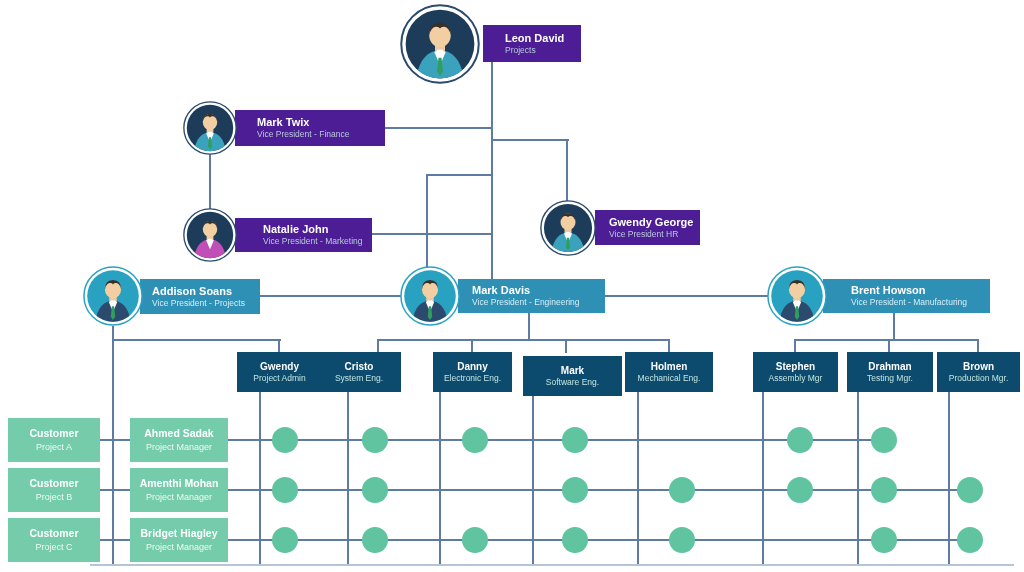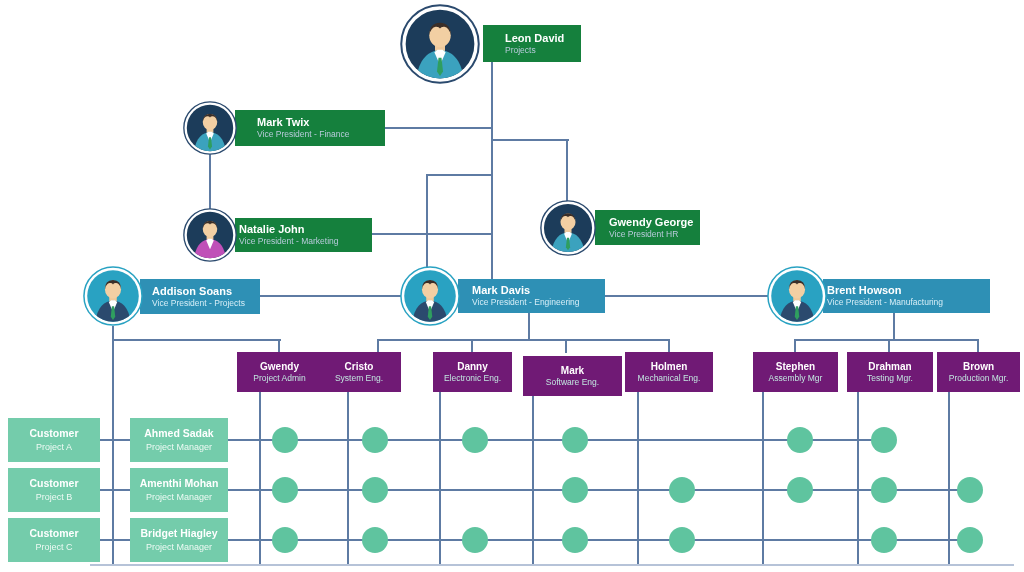--- a/index.html
+++ b/index.html
@@ -8,31 +8,31 @@
           font-family:"Liberation Sans",sans-serif;overflow:hidden}
   
   .ln{position:absolute;background:#5e7ba3}
   .h{height:2px}
   .v{width:2px}
   .ln.light{background:#b6c3d8}
   
   .box{position:absolute;color:#fff;display:flex;flex-direction:column;justify-content:center}
   .name{font-weight:bold;font-size:11px;line-height:1.3;white-space:nowrap}
   .sub{font-size:8.5px;line-height:1.35;white-space:nowrap}
-  .navy{background:#15803d}
+  .navy{background:#4c1d95}
   .navy .sub{color:#b9cbdc}
   .blue{background:#2e90b5}
   .blue .sub{color:#d6eef7}
-  .tealbox{background:#701a75;align-items:center;text-align:right}
+  .tealbox{background:#0c4a6e;align-items:center;text-align:right}
   .tealbox .name{font-size:10px}
   .tealbox .sub{color:#c2e7e0}
   .greenbox{background:#74ccab;align-items:center;text-align:center}
   .greenbox .name{font-size:10.5px}
   .greenbox .sub{color:#eefaf4;font-size:9px}
-  .pad22{padding-left:22px}.pad16{padding-left:4px}.pad14{padding-left:14px}.pad12{padding-left:12px}
+  .pad22{padding-left:22px}.pad16{padding-left:28px}.pad14{padding-left:14px}.pad12{padding-left:12px}
   
   .dot{position:absolute;width:26px;height:26px;border-radius:50%;background:#5fc49f}
   
   .avatar{position:absolute}
   .av-navy{--bg:#1c3c5a;--suit:#3ba2be;--edge:#2b4a6e;--tie:#2f9e5f}
   .av-blue{--bg:#29a2c2;--suit:#2b4a6e;--edge:#29a2c2;--tie:#2f9e5f}
   .av-pink{--bg:#1c3c5a;--suit:#c050b8;--edge:#2b4a6e;--tie:transparent}
 </style>
 </head>
 <body>

